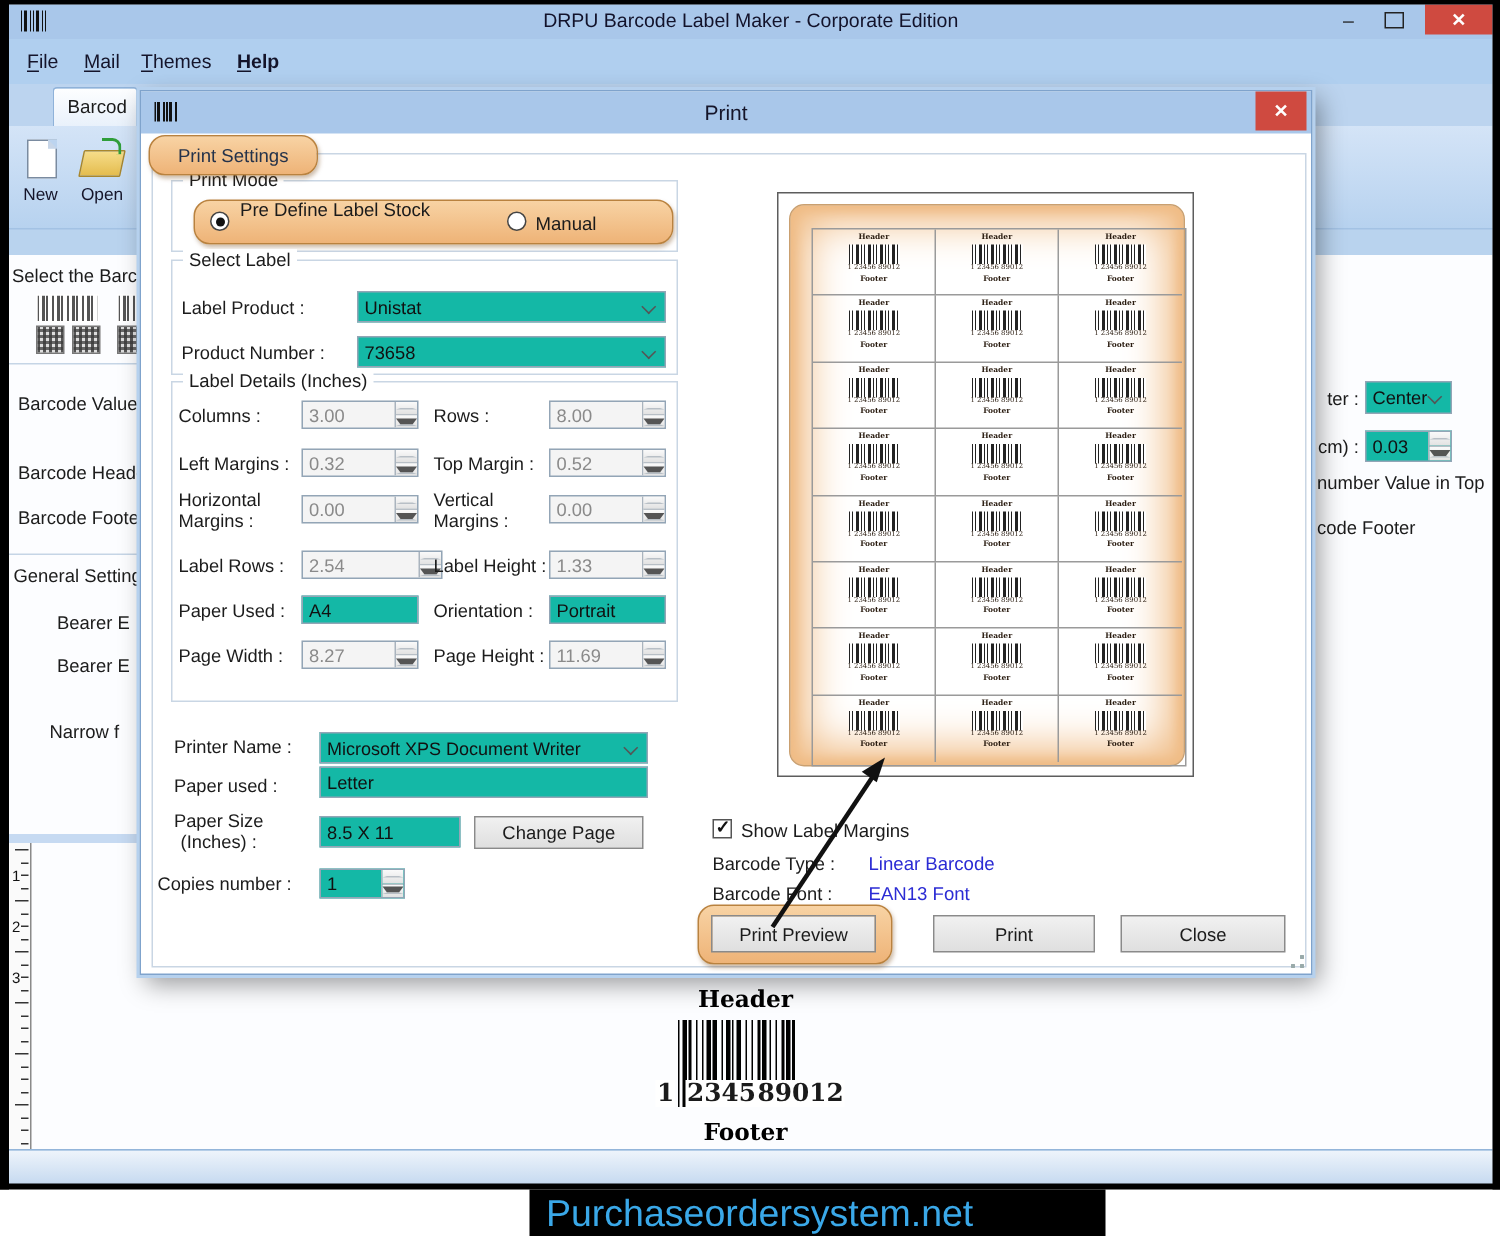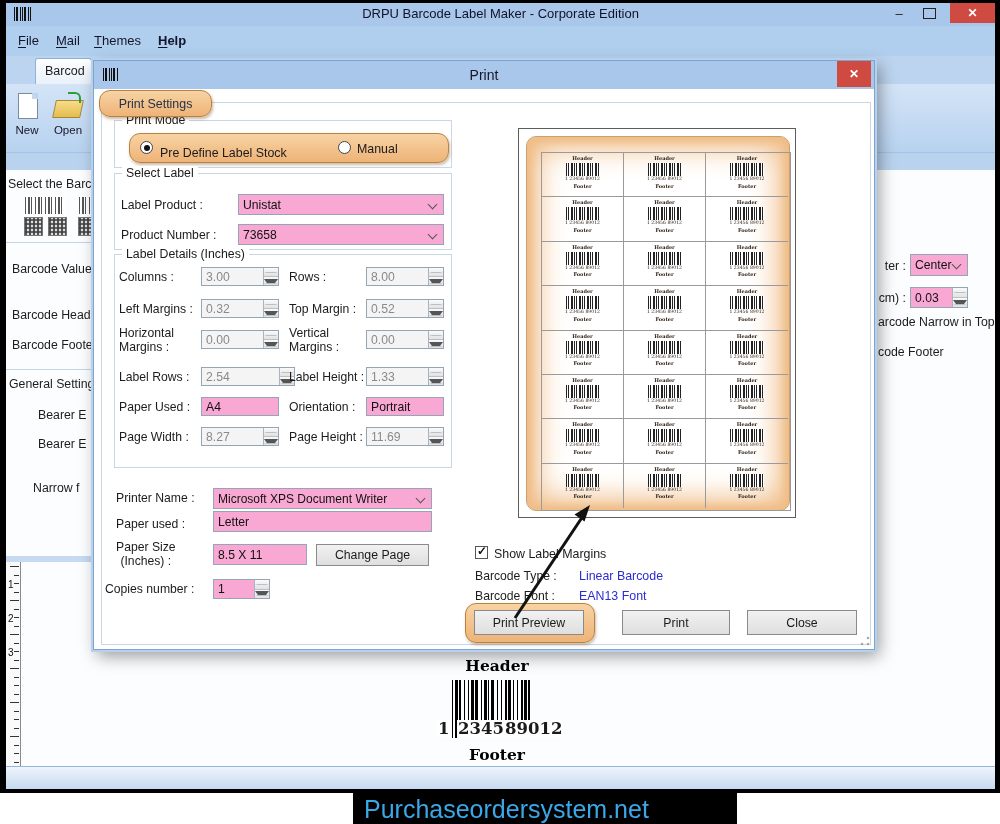--- a/index.html
+++ b/index.html
@@ -38,21 +38,21 @@
   #dlg-close{position:absolute;right:3px;top:0;width:34px;height:26px;background:#cf4a40;color:#fff;
              font-size:12px;font-weight:bold;display:flex;align-items:center;justify-content:center;}
   .gbox{position:absolute;border:1px solid #c9d6e4;}
   .gcap{position:absolute;top:-8px;left:7px;background:#fff;padding:0 4px;font-size:12.3px;white-space:nowrap;}
   .hl{background:linear-gradient(#f8d3a4,#eeb377);border:1px solid #b9823f;border-radius:11px;
       box-shadow:1px 2px 3px rgba(110,60,10,.35);}
   .fld-label{font-size:12.2px;color:#1c1c1c;}
   .ibox{position:absolute;border:1px solid #93a5b6;background:#f4f4f4;box-sizing:border-box;font-size:12.2px;
         display:flex;align-items:center;padding-left:4px;overflow:hidden;}
   .ibox.dis{color:#8a8a8a;}
-  .ibox.en{color:#111;background:#f9a8d4;}
+  .ibox.en{color:#111;background:#14b8a6;}
   .spincol{position:absolute;right:0;top:0;bottom:0;width:14px;border-left:1px solid #aab4be;display:flex;flex-direction:column;}
   .spincol div{flex:1;background:linear-gradient(#fafafa,#e2e2e2);display:flex;align-items:center;justify-content:center;}
   .spincol div:first-child{border-bottom:1px solid #b8bfc6;}
   .tri-u{width:0;height:0;border-left:3px solid transparent;border-right:3px solid transparent;border-bottom:4px solid #555;}
   .tri-d{width:0;height:0;border-left:3px solid transparent;border-right:3px solid transparent;border-top:4px solid #555;}
   .chev{position:absolute;right:7px;top:6px;width:6px;height:6px;border-right:1.4px solid #555;border-bottom:1.4px solid #555;transform:rotate(45deg);}
   .radio{position:absolute;width:13px;height:13px;border:1px solid #444;border-radius:50%;background:#fff;box-sizing:border-box;}
   .radio .dot{position:absolute;left:2.5px;top:2.5px;width:6px;height:6px;border-radius:50%;background:#111;}
   .btn{position:absolute;background:linear-gradient(#f1f1f1,#dfdfdf);border:1px solid #8a8a8a;font-size:12.3px;
        display:flex;align-items:center;justify-content:center;box-sizing:border-box;}
@@ -154,21 +154,21 @@
   <span>0.03</span>
   <div class="spincol">
       <div>
         <div class="tri-u"></div>
       </div>
       <div>
         <div class="tri-d"></div>
       </div>
     </div>
 </div>
-<div class="abs txt pnl-label" style="left:878px;top:315px;width:116px;overflow:hidden;z-index:3;">arcode Narrow in Top</div>
+<div class="abs txt pnl-label" style="left:878px;top:315px;width:116px;overflow:hidden;z-index:3;">number Value in Top</div>
 <div class="abs txt pnl-label" style="left:878px;top:345px;z-index:3;">code Footer</div>
 
 <div class="abs" style="left:6px;top:556px;width:87px;height:6px;background:#c6daf2;z-index:3;"></div>
 <div class="abs" id="ruler">
     <div class="tick" style="top: 4px; width: 9px;"></div>
     <div class="tick" style="top: 12.5px; width: 5px;"></div>
     <div class="tick" style="top: 21px; width: 5px;"></div>
     <div class="tick" style="top: 29.5px; width: 5px;"></div>
     <div class="tick" style="top: 38px; width: 9px;"></div>
     <div class="tick" style="top: 46.5px; width: 5px;"></div>
@@ -251,21 +251,21 @@
   <div class="gbox" style="left:7px;top:41px;width:768px;height:541px;"></div>
   <div class="abs hl" style="left:5px;top:29px;width:111px;height:25px;z-index:2;display:flex;align-items:center;justify-content:center;font-size:12.4px;color:#24324a;">Print Settings</div>
 
   <div class="gbox" style="left:20px;top:59px;width:336px;height:46px;">
     <div class="gcap">Print Mode</div>
   </div>
   <div class="abs hl" style="left:35px;top:72px;width:318px;height:28px;"></div>
   <div class="radio" style="left:46px;top:80px;z-index:3;">
       <div class="dot"></div>
     </div>
-  <div class="abs txt" style="left:66px;top:85px;font-size:12.4px;z-index:3;text-align:center;">Pre Define Label Stock</div>
+  <div class="abs txt" style="left:66px;top:72px;font-size:12.4px;z-index:3;text-align:center;">Pre Define Label Stock</div>
   <div class="radio" style="left:244px;top:80px;z-index:3;"></div>
   <div class="abs txt" style="left:263px;top:81px;font-size:12.4px;z-index:3;">Manual</div>
 
   <div class="gbox" style="left:20px;top:112px;width:336px;height:75px;">
     <div class="gcap">Select Label</div>
   </div>
   <div class="abs txt fld-label" style="left:27px;top:137px;">Label Product :</div>
   <div class="abs ibox en" style="left:144px;top:133px;width:206px;height:21px;">
     <span>Unistat</span>
     <div class="chev"></div>

